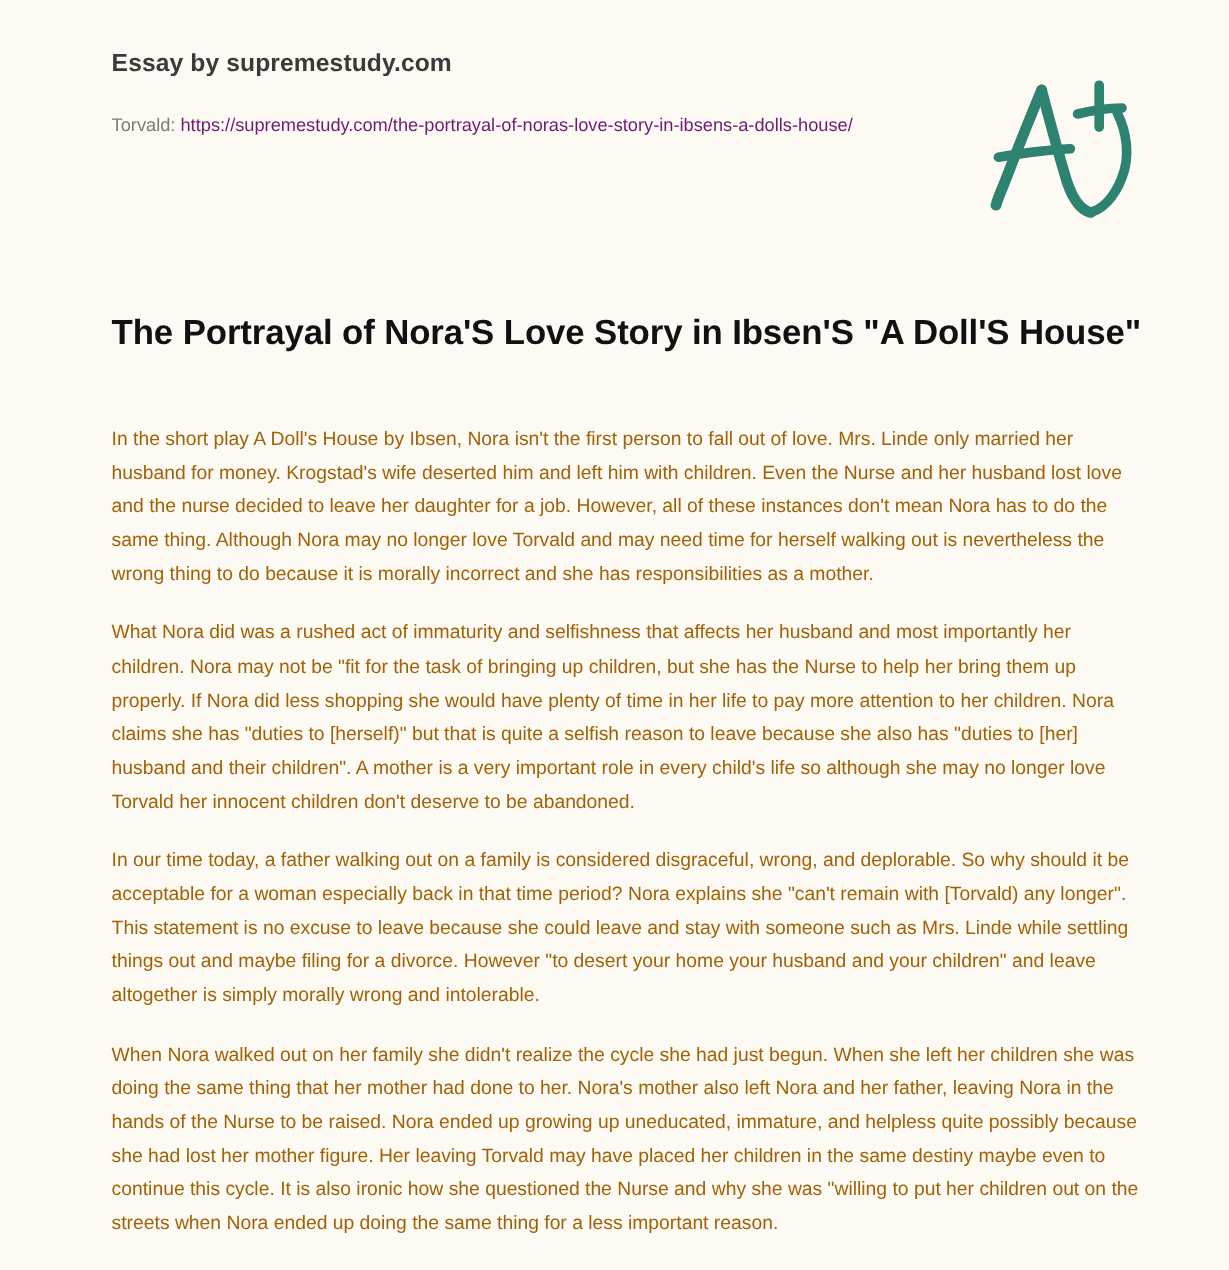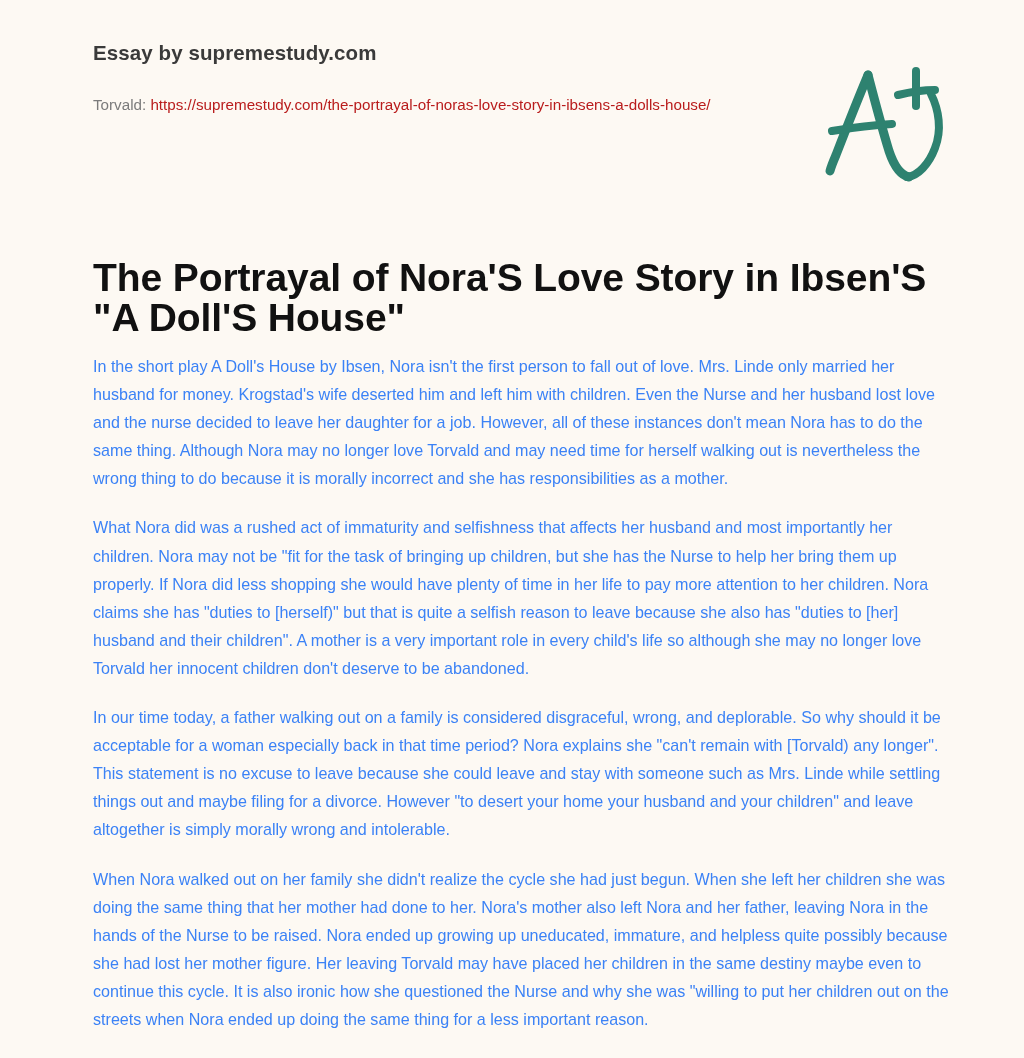--- a/index.html
+++ b/index.html
@@ -45,21 +45,21 @@
     color: #7a7a7a;
     max-width: 660px;
     word-break: break-word;
   }
 
   .source-label {
     color: #7b7b7b;
   }
 
   .source-url {
-    color: #b91c1c;
+    color: #701a75;
     text-decoration: none;
   }
 
   
   .logo {
     position: absolute;
     left: 806px;
     top: 58px;
     width: 150px;
     height: 130px;
@@ -70,40 +70,40 @@
     height: 130px;
   }
 
   
   .title {
     position: absolute;
     left: 93px;
     top: 258px;
     width: 860px;
     margin: 0;
-    font-size: 39px;
+    font-size: 29px;
     font-weight: bold;
     line-height: 40px;
     color: #111111;
     letter-spacing: -0.1px;
   }
 
   
   .body-copy {
     position: absolute;
     left: 93px;
     top: 352px;
     width: 862px;
   }
 
   .body-copy p {
     margin: 0 0 21px 0;
     font-size: 16.1px;
     line-height: 28.1px;
-    color: #3b82f6;
+    color: #a16207;
     text-align: left;
   }
   .body-copy p:last-child {
     margin-bottom: 0;
   }
 </style>
 </head>
 <body>
 
 <div class="page">

